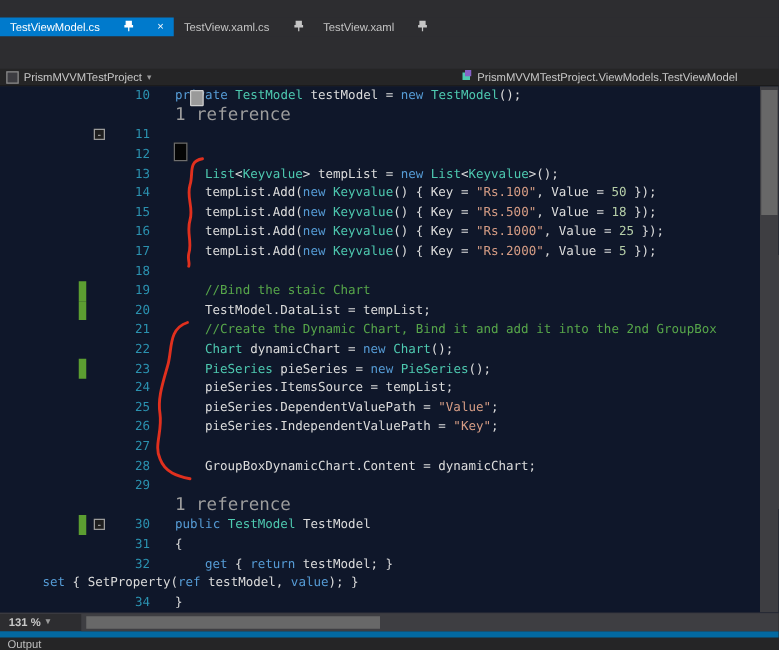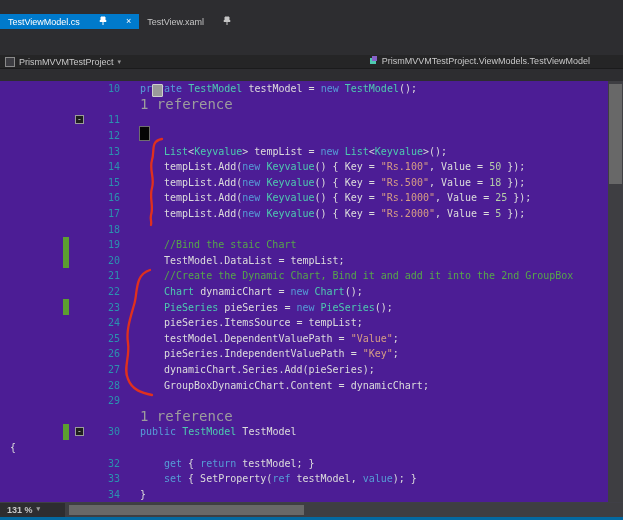--- a/index.html
+++ b/index.html
@@ -7,25 +7,25 @@
   .app{position:relative;width:623px;height:520px;background:#2D2D30;}
 
   .titlestrip{height:14px;background:#2D2D30;}
   .tabbar{height:15px;display:flex;background:#2D2D30;}
   .tab{height:15px;display:flex;align-items:center;gap:19px;padding:0 8px;font-size:9px;color:#c5c5c5;cursor:default;}
   .tab.active{background:#007ACC;color:#ffffff;}
   .tab .close{font-size:9px;line-height:9px;}
   .pin{display:inline-block;}
 
   .navbar{height:14px;background:#252526;display:flex;align-items:center;font-size:9px;color:#c8c8c8;padding:0 5px;gap:4px;box-sizing:border-box;border-bottom:1px solid #1b1b1c;margin-top:26px;}
-  .nav-right{margin-left:auto;display:flex;gap:4px;padding-right:28px;}
+  .nav-right{margin-left:auto;display:flex;align-items:center;gap:4px;padding-right:28px;}
   .proj-ico{width:8px;height:8px;border:1px solid #8a8a8a;background:#3c3c41;}
   .caret{font-size:7px;color:#9a9a9a;}
 
-  .editor{position:relative;height:421px;background:#4c1d95;overflow:hidden;margin-top:12px;}
+  .editor{position:relative;height:421px;background:#0f172a;overflow:hidden;}
   .row{position:relative;display:flex;height:15.6px;align-items:center;}
   .gutter{flex:none;width:130px;box-sizing:border-box;text-align:right;padding-right:10px;color:#2B91AF;font:10px "DejaVu Sans Mono",monospace;}
   .code{font:10px "DejaVu Sans Mono",monospace;white-space:pre;padding-left:10px;}
   .code.i1{padding-left:34px;}
   .tok.kw{color:#569CD6}.tok.ty{color:#4EC9B0}.tok.pl{color:#DCDCDC}
   .tok.st{color:#D69D85}.tok.nu{color:#B5CEA8}.tok.co{color:#57A64A}
   .lens{font-size:14px;color:#9d9d9d;}
   .chg{position:absolute;left:63px;top:0;bottom:0;width:6px;background:#5c9e31;}
   .fold{position:absolute;left:75px;top:3px;width:9px;height:9px;box-sizing:border-box;border:1px solid #9b9b9b;background:#1e1e1e;color:#d0d0d0;font:8px/7px "DejaVu Sans Mono",monospace;text-align:center;}
 
@@ -59,20 +59,28 @@
     <div class="tab active">
       <span>TestViewModel.cs</span>
       <span class="pin">
         <svg width="8" height="10" viewBox="0 0 8 10">
             <path d="M2 1h4v3.5h1v1H1v-1h1zM4 6v3" fill="currentColor" stroke="currentColor" stroke-width="1"></path>
           </svg>
       </span>
       <span class="close">×</span>
     </div>
     <div class="tab">
+      <span>TestView.xaml.cs</span>
+      <span class="pin">
+        <svg width="8" height="10" viewBox="0 0 8 10">
+            <path d="M2 1h4v3.5h1v1H1v-1h1zM4 6v3" fill="currentColor" stroke="currentColor" stroke-width="1"></path>
+          </svg>
+      </span>
+    </div>
+    <div class="tab">
       <span>TestView.xaml</span>
       <span class="pin">
         <svg width="8" height="10" viewBox="0 0 8 10">
             <path d="M2 1h4v3.5h1v1H1v-1h1zM4 6v3" fill="currentColor" stroke="currentColor" stroke-width="1"></path>
           </svg>
       </span>
     </div>
   </div>
 
   <div class="navbar">
@@ -154,57 +162,56 @@
           <div class="gutter">23</div>
           <div class="chg"></div>
           <div class="code i1"><span class="tok ty">PieSeries</span><span class="tok pl"> pieSeries = </span><span class="tok kw">new</span><span class="tok pl"> </span><span class="tok ty">PieSeries</span><span class="tok pl">();</span></div>
         </div>
         <div class="row">
           <div class="gutter">24</div>
           <div class="code i1"><span class="tok pl">pieSeries.ItemsSource = tempList;</span></div>
         </div>
         <div class="row">
           <div class="gutter">25</div>
-          <div class="code i1"><span class="tok pl">testModel.DependentValuePath = </span><span class="tok st">"Value"</span><span class="tok pl">;</span></div>
+          <div class="code i1"><span class="tok pl">pieSeries.DependentValuePath = </span><span class="tok st">"Value"</span><span class="tok pl">;</span></div>
         </div>
         <div class="row">
           <div class="gutter">26</div>
           <div class="code i1"><span class="tok pl">pieSeries.IndependentValuePath = </span><span class="tok st">"Key"</span><span class="tok pl">;</span></div>
         </div>
         <div class="row">
           <div class="gutter">27</div>
-          <div class="code i1"><span class="tok pl">dynamicChart.Series.Add(pieSeries);</span></div>
         </div>
         <div class="row">
           <div class="gutter">28</div>
           <div class="code i1"><span class="tok pl">GroupBoxDynamicChart.Content = dynamicChart;</span></div>
         </div>
         <div class="row">
           <div class="gutter">29</div>
           <div class="code i1"></div>
         </div>
         <div class="row">
           <div class="gutter"></div>
           <div class="code i0"><span class="lens">1 reference</span></div>
         </div>
         <div class="row">
           <div class="gutter">30</div>
           <div class="chg"></div>
           <div class="fold">-</div>
           <div class="code i0"><span class="tok kw">public</span><span class="tok pl"> </span><span class="tok ty">TestModel</span><span class="tok pl"> TestModel</span></div>
         </div>
         <div class="row">
+          <div class="gutter">31</div>
           <div class="code i0"><span class="tok pl">{</span></div>
         </div>
         <div class="row">
           <div class="gutter">32</div>
           <div class="code i1"><span class="tok kw">get</span><span class="tok pl"> { </span><span class="tok kw">return</span><span class="tok pl"> testModel; }</span></div>
         </div>
         <div class="row">
-          <div class="gutter">33</div>
           <div class="code i1"><span class="tok kw">set</span><span class="tok pl"> { SetProperty(</span><span class="tok kw">ref</span><span class="tok pl"> testModel, </span><span class="tok kw">value</span><span class="tok pl">); }</span></div>
         </div>
         <div class="row">
           <div class="gutter">34</div>
           <div class="code i0"><span class="tok pl">}</span></div>
         </div>
       </div>
 
     <div class="quickbox"></div>
     <div class="caretbox"></div>

